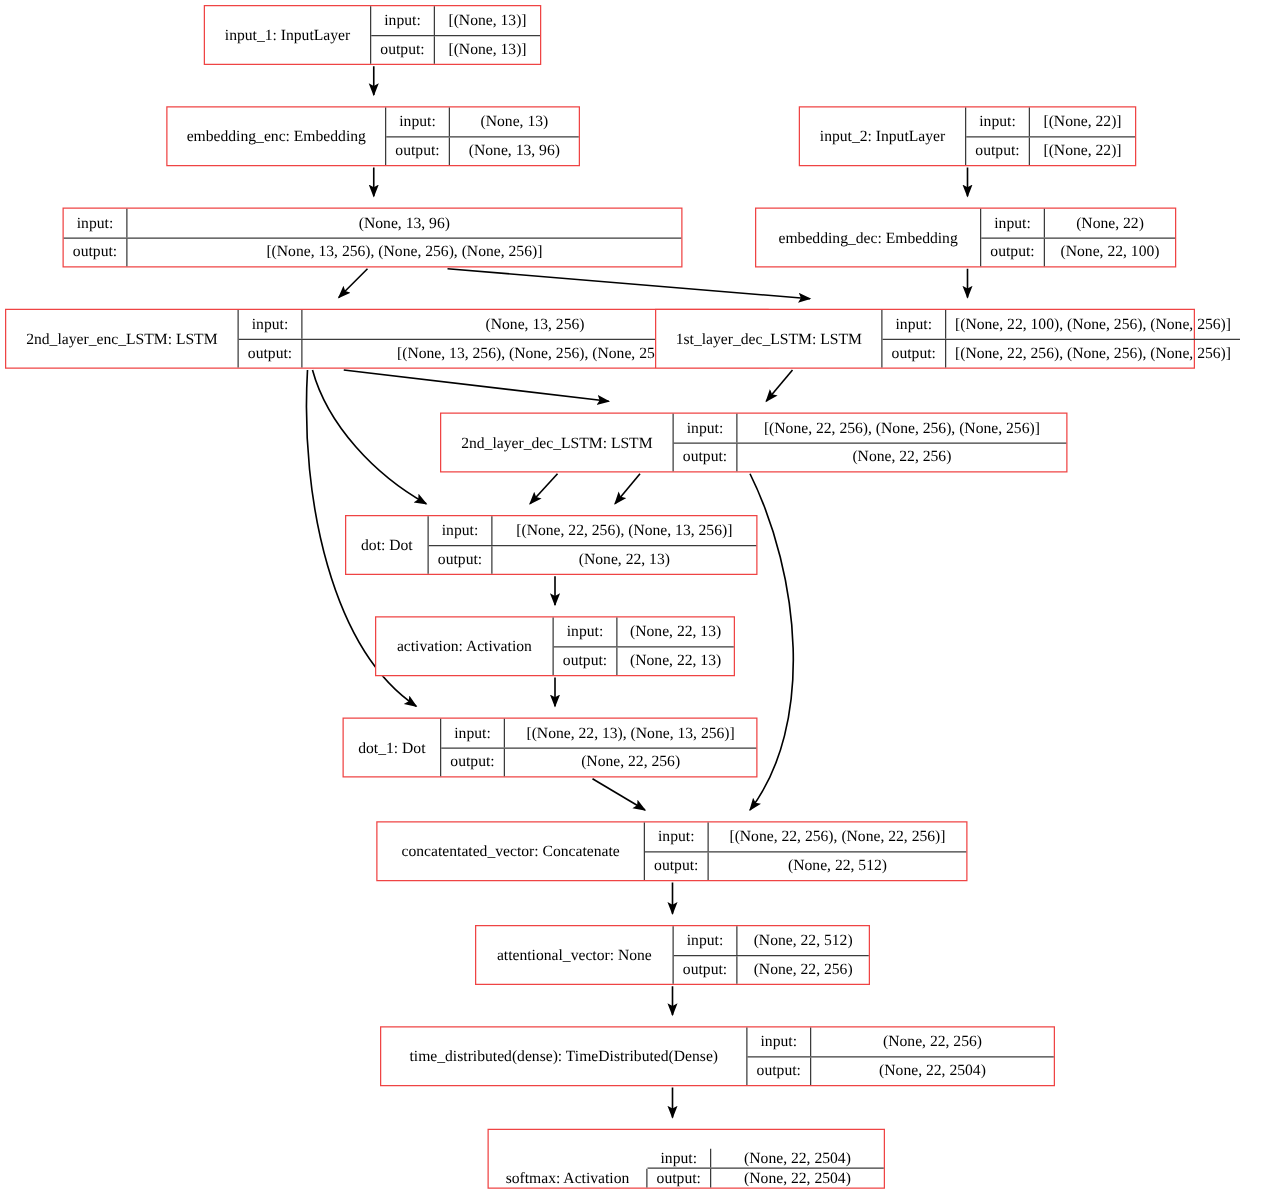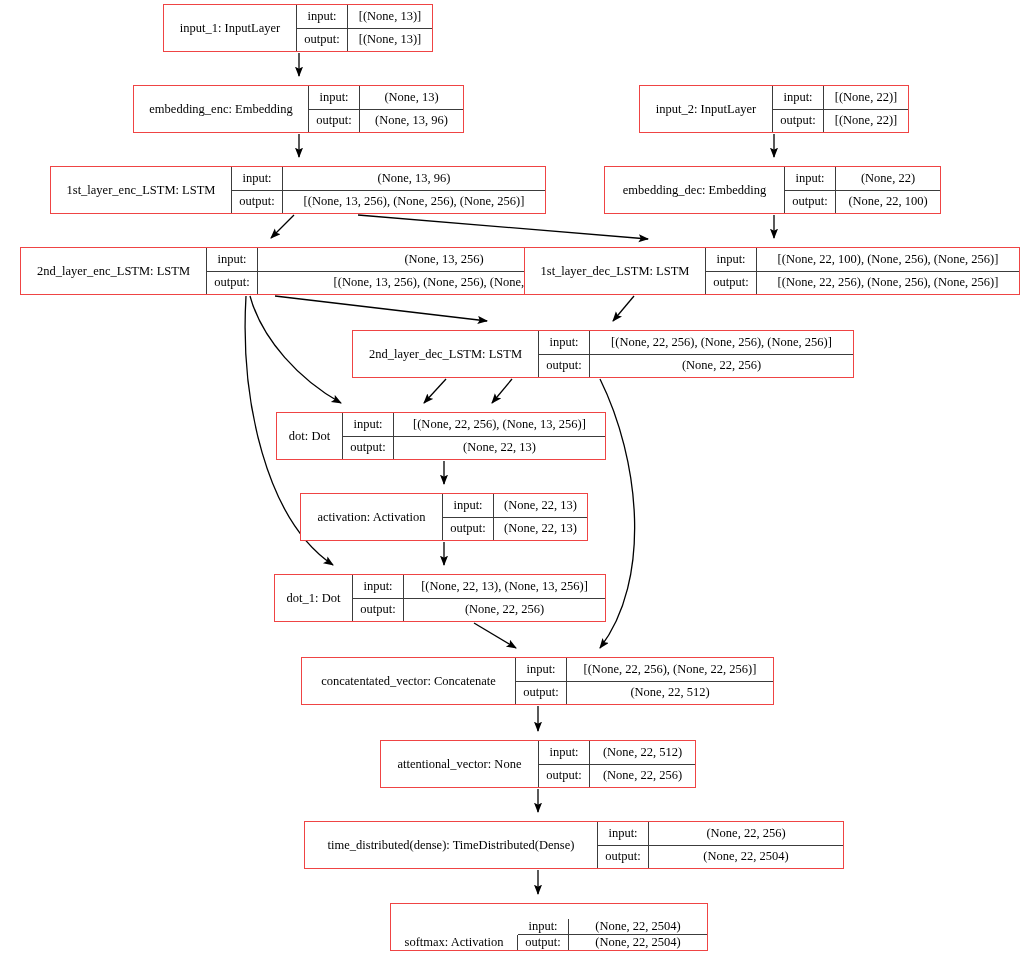--- a/index.html
+++ b/index.html
@@ -133,33 +133,32 @@
             <div class="io-label" style="flex: 0 0 51px;">input:</div>
             <div class="io-value">(None, 13)</div>
           </div>
           <div class="io-row bottom">
             <div class="io-label" style="flex: 0 0 51px;">output:</div>
             <div class="io-value">(None, 13, 96)</div>
           </div>
         </div>
       </div>
       <div class="node" style="left: 50px; top: 166px; width: 496px; height: 48px;">
-        <div class="node-name" style="width: 181px; flex: 0 0 181px;">1st_layer_enc_LSTM: LSTM</div>
         <div class="io-block">
           <div class="io-row top">
             <div class="io-label" style="flex: 0 0 51px;">input:</div>
             <div class="io-value">(None, 13, 96)</div>
           </div>
           <div class="io-row bottom">
             <div class="io-label" style="flex: 0 0 51px;">output:</div>
             <div class="io-value">[(None, 13, 256), (None, 256), (None, 256)]</div>
           </div>
         </div>
       </div>
-      <div class="node" style="left: 20px; top: 247px; width: 611px; height: 48px;">
+      <div class="node" style="left: 4px; top: 247px; width: 611px; height: 48px;">
         <div class="node-name" style="width: 186px; flex: 0 0 186px;">2nd_layer_enc_LSTM: LSTM</div>
         <div class="io-block">
           <div class="io-row top">
             <div class="io-label" style="flex: 0 0 51px;">input:</div>
             <div class="io-value">(None, 13, 256)</div>
           </div>
           <div class="io-row bottom">
             <div class="io-label" style="flex: 0 0 51px;">output:</div>
             <div class="io-value">[(None, 13, 256), (None, 256), (None, 256)]</div>
           </div>
@@ -184,21 +183,21 @@
           <div class="io-row top">
             <div class="io-label" style="flex: 0 0 51px;">input:</div>
             <div class="io-value">(None, 22)</div>
           </div>
           <div class="io-row bottom">
             <div class="io-label" style="flex: 0 0 51px;">output:</div>
             <div class="io-value">(None, 22, 100)</div>
           </div>
         </div>
       </div>
-      <div class="node" style="left: 524px; top: 247px; width: 496px; height: 48px;">
+      <div class="node" style="left: 524px; top: 247px; width: 432px; height: 48px;">
         <div class="node-name" style="width: 181px; flex: 0 0 181px;">1st_layer_dec_LSTM: LSTM</div>
         <div class="io-block">
           <div class="io-row top">
             <div class="io-label" style="flex: 0 0 51px;">input:</div>
             <div class="io-value">[(None, 22, 100), (None, 256), (None, 256)]</div>
           </div>
           <div class="io-row bottom">
             <div class="io-label" style="flex: 0 0 51px;">output:</div>
             <div class="io-value">[(None, 22, 256), (None, 256), (None, 256)]</div>
           </div>

